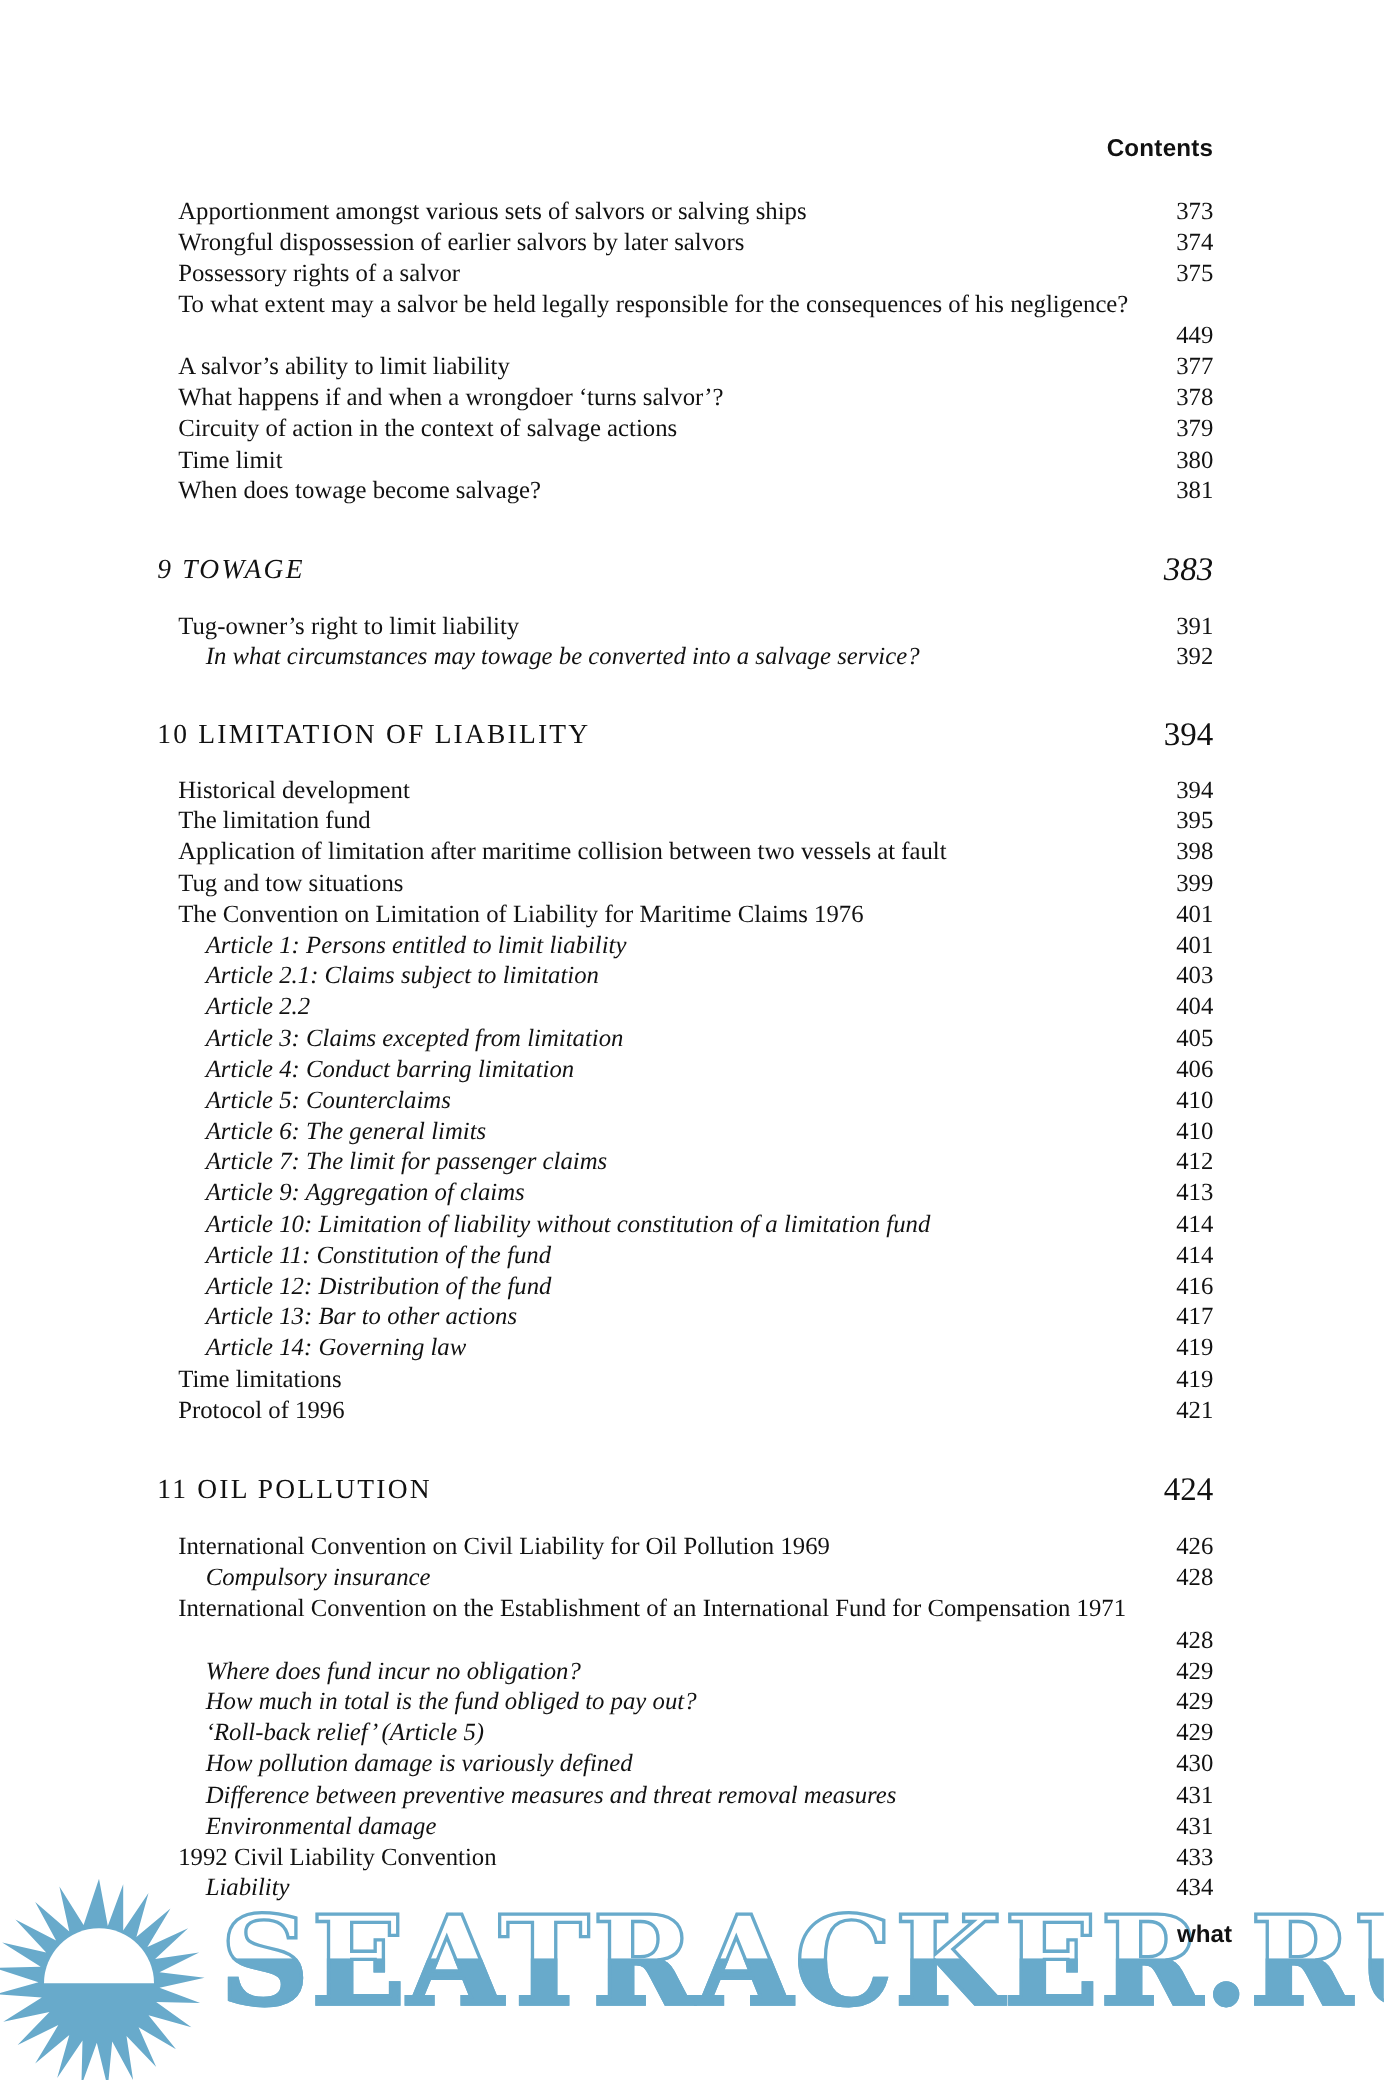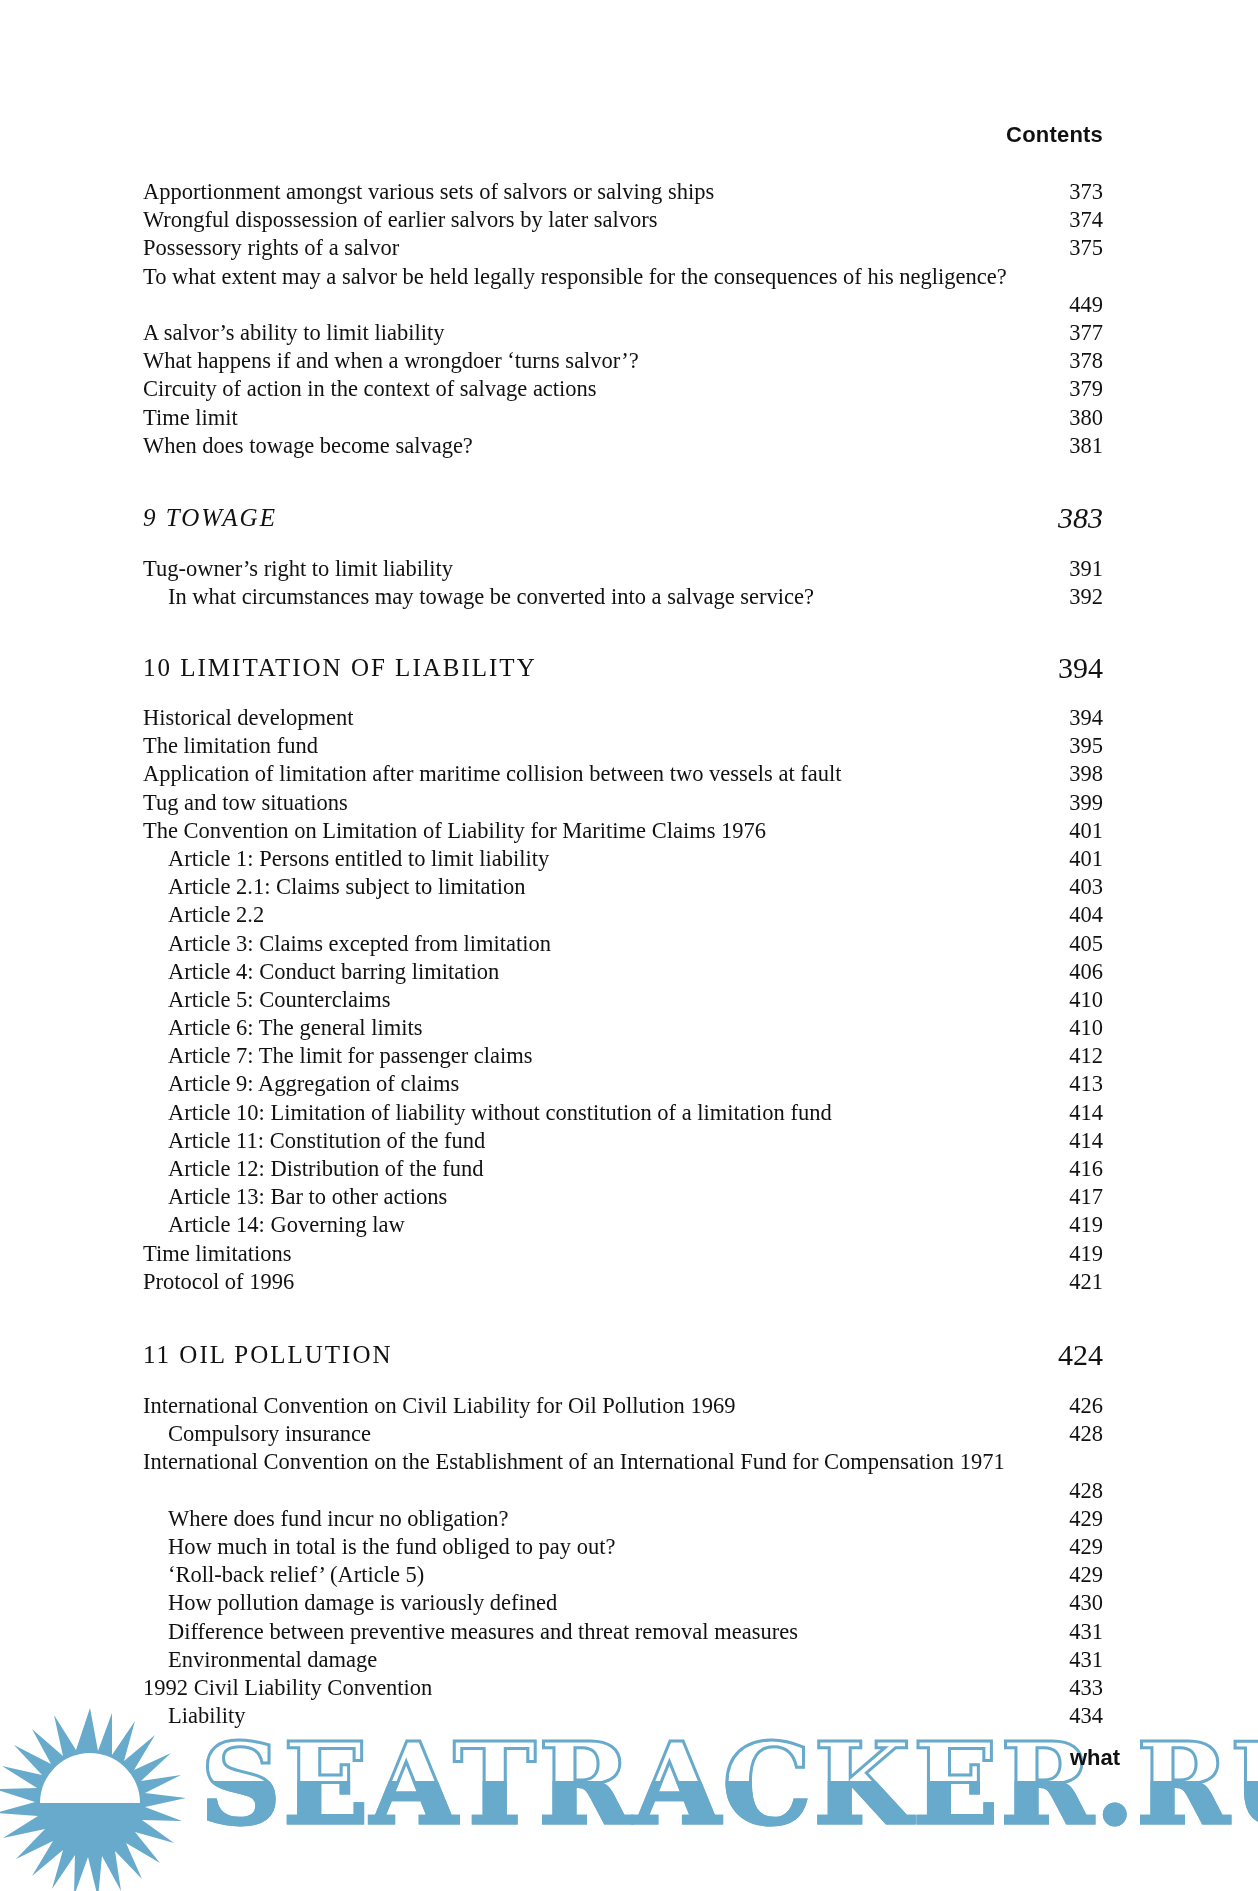--- a/index.html
+++ b/index.html
@@ -1,23 +1,23 @@
 <!DOCTYPE html>
 <html><head>
 <meta charset="utf-8">
 <style>
   html, body { margin: 0; padding: 0; background: #ffffff; }
   body { width: 1258px; height: 1891px; position: relative; overflow: hidden; font-family: "Liberation Serif", "DejaVu Serif", serif; color: #111; }
   .page { position: absolute; left: 0; top: 0; width: 1258px; height: 1849px; }
   .running-head { position: absolute; top: 122px; right: 155px; font-family: "Liberation Sans", "DejaVu Sans", sans-serif; font-weight: bold; font-size: 22px; letter-spacing: 0.2px; }
   .toc { position: absolute; left: 143px; width: 960px; }
   .row { position: relative; height: 28.2px; line-height: 28.2px; font-size: 22.5px; white-space: nowrap; }
-  .row .t { display: inline-block; }
+  .row .t { display: inline-block; margin-left: 19px; }
   .row .p { position: absolute; right: 0; top: 0; text-align: center; }
-  .row.l2 .t { padding-left: 25px; }
+  .row.l2 .t { padding-left: 25px; font-style: italic; }
   .row.wrap { height: 56.4px; }
   .row.wrap .t { white-space: normal; width: 880px; text-indent: -50px; padding-left: 50px; }
   .row.wrap .p { top: 28.2px; }
   .chap { position: relative; height: 30px; line-height: 30px; font-size: 25px; letter-spacing: 2px; white-space: nowrap; }
   .chap .p { position: absolute; right: 0; top: 0; letter-spacing: 0; font-size: 30px; }
   .folio { position: absolute; top: 1745px; left: 1070px; font-family: "Liberation Sans", "DejaVu Sans", sans-serif; font-weight: bold; font-size: 22px; z-index: 3; }
   .wm { position: absolute; left: 0; top: 1700px; width: 1258px; height: 191px; z-index: 2; pointer-events: none; }
   .wm-text { position: absolute; left: 200px; top: 1728px; font-family: "DejaVu Serif", "Liberation Serif", serif; font-weight: bold; font-size: 112px; letter-spacing: 2px; color: transparent; -webkit-text-stroke: 3px #68aacb; line-height: 1; z-index: 2; background: linear-gradient(to bottom, rgba(255,255,255,0) 0%, rgba(255,255,255,0) 47%, #68aacb 47%, #68aacb 100%); -webkit-background-clip: text; background-clip: text; white-space: nowrap; }
 </style>
 </head>

